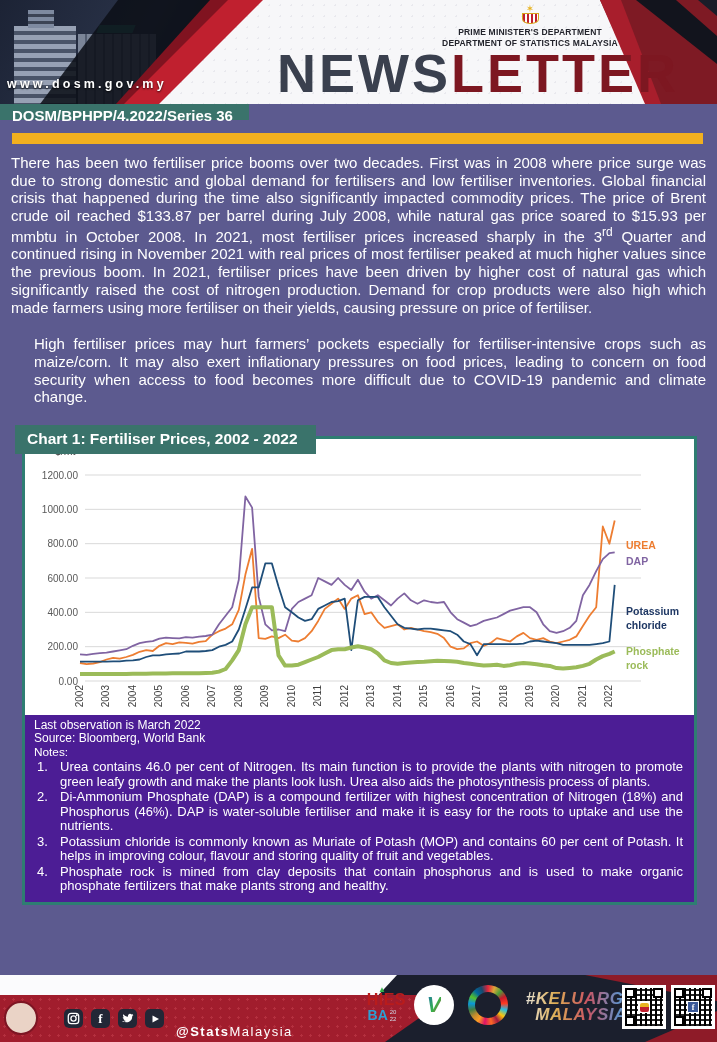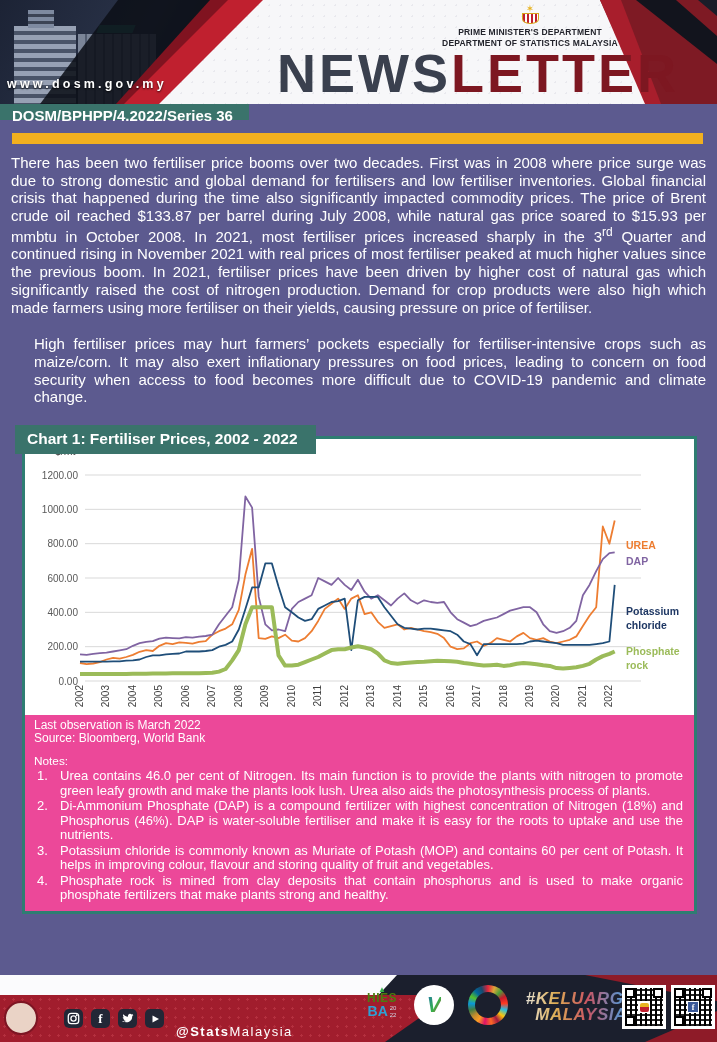--- a/index.html
+++ b/index.html
@@ -43,23 +43,23 @@
   .gold-bar{margin:8px 14px 0 12px;height:11px;background:#F2B01E;}
   .para{margin:10px 11px 0 11px;font-size:15px;line-height:1.18;text-align:justify;color:#fff;}
   .para + .para{margin-top:19px;margin-left:34px;}
   sup{font-size:12px;}
 
   
   .chart-box{position:relative;margin:30px 0 0 22px;width:669px;border:3px solid #2E7D72;background:#fff;}
   .chart-title-badge{position:absolute;top:-14px;left:-10px;background:#3A736B;color:#fff;
        font-weight:bold;font-size:15.5px;padding:5px 18px 6px 12px;z-index:2;}
   .chart-white{height:276px;background:#fff;}
-  .chart-purple{background:#ec4899;color:#fff;padding:4px 9px 8px 9px;}
+  .chart-purple{background:#4c1d95;color:#fff;padding:4px 9px 8px 9px;}
   .footnote{font-size:12px;line-height:1.08;}
-  .notes-head{margin-top:9px;font-size:11.8px;line-height:1.2;}
+  .notes-head{font-size:11.8px;line-height:1.2;}
   ol.notes{counter-reset:li;list-style:none;margin:1px 0 0 0;padding:0 2px 0 26px;}
   ol.notes li{counter-increment:li;position:relative;font-size:13px;line-height:1.12;
               text-align:justify;margin-top:1px;}
   ol.notes li::before{content:counter(li) ".";position:absolute;left:-23px;}
 
   
   .footer{position:absolute;left:0;bottom:0;width:717px;height:67px;background:#fbfbfd;z-index:6;}
   .f-navy{position:absolute;inset:0;background:#1B1F2D;
           clip-path:polygon(397px 0,717px 0,717px 67px,335px 67px);}
   .f-red-top{position:absolute;inset:0;background:#8E1B28;
@@ -71,21 +71,21 @@
           clip-path:polygon(0 0,452px 0,385px 47px,0 47px);}
   .f-circle{position:absolute;left:4px;top:26px;width:30px;height:30px;border-radius:50%;
           background:#EAD3C6;border:2px solid #7d1523;z-index:7;}
   .soc{position:absolute;top:34px;width:19px;height:19px;background:#222736;border-radius:5px;
        display:flex;align-items:center;justify-content:center;color:#fff;z-index:7;}
   .soc svg{display:block;}
   .fb-f{font-weight:bold;font-size:13px;font-family:"Liberation Serif",serif;}
   .handle{position:absolute;left:176px;top:49px;color:#fff;font-size:13px;letter-spacing:1.5px;z-index:7;}
   .handle b{font-weight:bold;}
   .hiesba{position:absolute;left:358px;top:12px;width:48px;text-align:center;line-height:1;z-index:7;}
-  .hies{color:#4d7c0f;font-weight:bold;font-size:12px;letter-spacing:.5px;}
+  .hies{color:#b91c1c;font-weight:bold;font-size:16px;letter-spacing:.5px;text-align:right;}
   .hies-roof{color:#35b34a;font-size:8px;line-height:5px;}
   .ba-row{display:flex;align-items:flex-end;justify-content:center;gap:2px;}
   .ba{color:#2e9fd4;font-weight:bold;font-size:14px;}
   .yr2022{color:#cfd6e4;font-size:6px;line-height:1.05;text-align:left;}
   .v-logo{position:absolute;left:414px;top:10px;width:40px;height:40px;border-radius:50%;background:#fff;
           display:flex;align-items:center;justify-content:center;z-index:7;}
   .v-glyph{font-weight:bold;font-style:italic;font-size:22px;
            background:linear-gradient(120deg,#1f6fb5,#35b34a 55%,#e0342e);
            -webkit-background-clip:text;background-clip:text;color:transparent;}
   .sdg{position:absolute;left:468px;top:10px;width:40px;height:40px;border-radius:50%;z-index:7;

